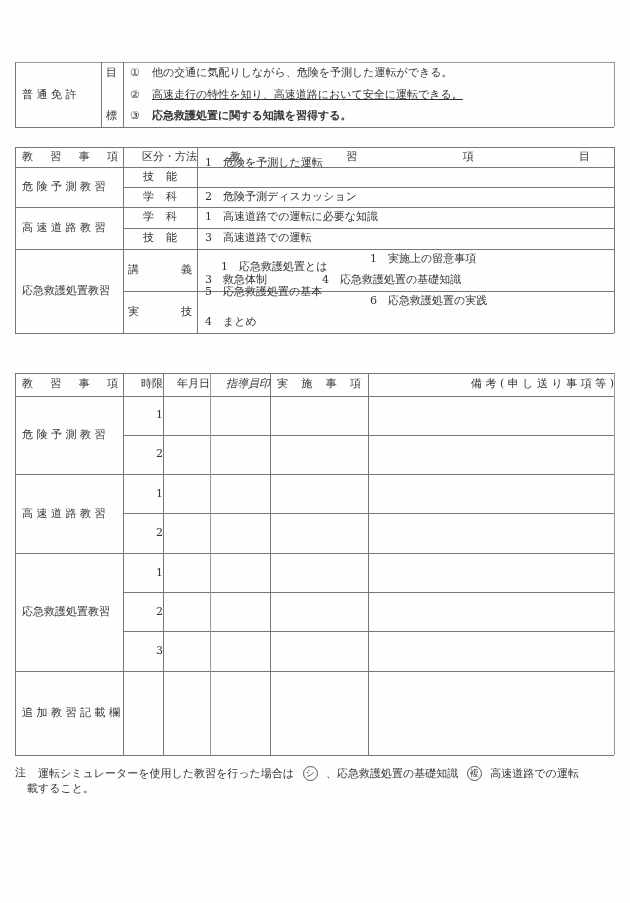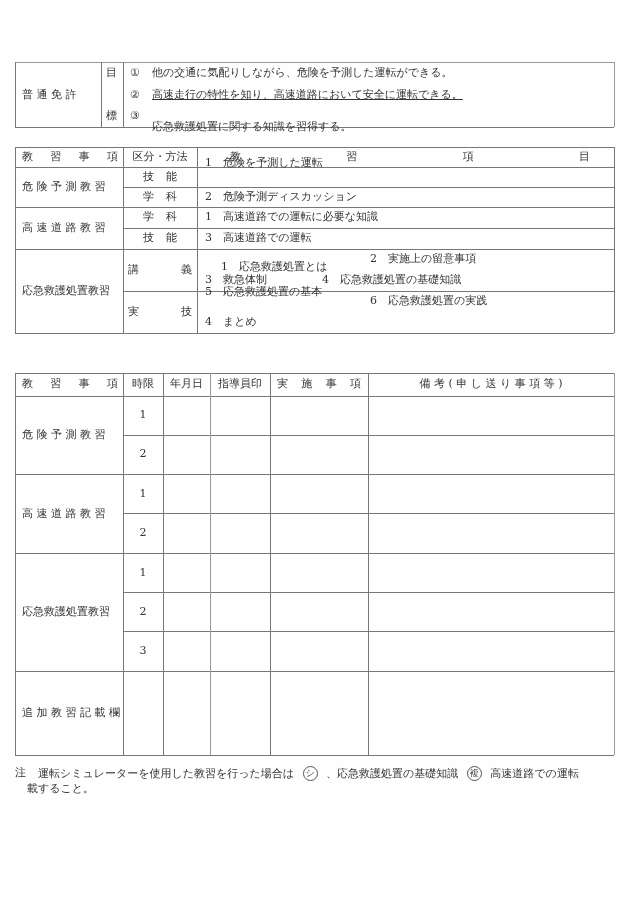--- a/index.html
+++ b/index.html
@@ -1,21 +1,21 @@
 <!DOCTYPE html>
 <html><head>
 <meta charset="utf-8">
 <style>
   html, body { margin: 0; padding: 0; background: #fefefe; }
   body { width: 630px; height: 903px; position: relative; overflow: hidden;
          font-family: "DejaVu Serif", "Liberation Serif", serif; color: #333; font-size: 11px; }
   .hl { position: absolute; height: 0; border-top: 1px solid #777; }
   .vl { position: absolute; width: 0; border-left: 1px solid #777; }
   .txt { position: absolute; white-space: nowrap; line-height: 14px; }
-  .center { text-align: center; }
+  .center { text-align: right; }
   .spread { display: flex; justify-content: space-between; }
   .circ { display: inline-block; width: 13px; height: 13px; border: 1px solid #555; border-radius: 50%;
           text-align: center; line-height: 13px; font-size: 9px; vertical-align: middle; }
 </style>
 </head>
 <body>
 
 <div>
   <div class="hl" style="left:15px;top:62px;width:599px;border-color:#999;"></div>
   <div class="hl" style="left:15px;top:127px;width:599px;"></div>
@@ -26,21 +26,21 @@
 
   <div class="txt" style="left:22px;top:88px;">普 通 免 許</div>
   <div class="txt" style="left:106px;top:66px;">目</div>
   <div class="txt" style="left:106px;top:109px;">標</div>
 
   <div class="txt" style="left:130px;top:66px;">①</div>
   <div class="txt" style="left:152px;top:66px;">他の交通に気配りしながら、危険を予測した運転ができる。</div>
   <div class="txt" style="left:130px;top:88px;">②</div>
   <div class="txt" style="left:152px;top:88px;text-decoration:underline;">高速走行の特性を知り、高速道路において安全に運転できる。</div>
   <div class="txt" style="left:130px;top:109px;">③</div>
-  <div class="txt" style="left:152px;top:120px;">応急救護処置に関する知識を習得する。</div>
+  <div class="txt" style="left:152px;top:109px;font-weight:bold;">応急救護処置に関する知識を習得する。</div>
 </div>
 
 <div>
 
   <div class="hl" style="left:15px;top:147px;width:599px;"></div>
   <div class="hl" style="left:15px;top:167px;width:599px;"></div>
   <div class="hl" style="left:123px;top:187px;width:491px;"></div>
   <div class="hl" style="left:15px;top:207px;width:599px;"></div>
   <div class="hl" style="left:123px;top:228px;width:491px;"></div>
   <div class="hl" style="left:15px;top:249px;width:599px;"></div>
@@ -89,21 +89,21 @@
       <span>能</span>
   </div>
   <div class="txt" style="left:205px;top:231px;">3　高速道路での運転</div>
 
   <div class="txt" style="left:22px;top:284px;">応急救護処置教習</div>
   <div class="txt spread" style="left:128px;top:263px;width:64px;">
     <span>講</span>
       <span>義</span>
   </div>
   <div class="txt" style="left:221px;top:252px;margin-top:8px;">1　応急救護処置とは</div>
-  <div class="txt" style="left:370px;top:252px;">2　実施上の留意事項</div>
+  <div class="txt" style="left:370px;top:252px;">1　実施上の留意事項</div>
   <div class="txt" style="left:205px;top:273px;">3　救急体制</div>
   <div class="txt" style="left:322px;top:273px;">4　応急救護処置の基礎知識</div>
 
   <div class="txt spread" style="left:128px;top:305px;width:64px;">
     <span>実</span>
       <span>技</span>
   </div>
   <div class="txt" style="left:205px;top:285px;">5　応急救護処置の基本</div>
   <div class="txt" style="left:370px;top:294px;">6　応急救護処置の実践</div>
   <div class="txt" style="left:205px;top:315px;">4　まとめ</div>
@@ -131,21 +131,21 @@
   <div class="vl" style="left:614px;top:373px;height:382px;border-color:#999;"></div>
 
   <div class="txt spread" style="left:22px;top:377px;width:96px;">
     <span>教</span>
     <span>習</span>
     <span>事</span>
     <span>項</span>
   </div>
   <div class="txt center" style="left:123px;top:377px;width:40px;">時限</div>
   <div class="txt center" style="left:163px;top:377px;width:47px;">年月日</div>
-  <div class="txt center" style="left:210px;top:377px;width:60px;">指導員印</div>
+  <div class="txt center" style="left:210px;top:377px;width:60px;font-style:italic;">指導員印</div>
   <div class="txt spread" style="left:277px;top:377px;width:84px;">
     <span>実</span>
     <span>施</span>
     <span>事</span>
     <span>項</span>
   </div>
   <div class="txt center" style="left:368px;top:377px;width:246px;">備 考 ( 申 し 送 り 事 項 等 )</div>
 
   <div class="txt" style="left:22px;top:428px;">危 険 予 測 教 習</div>
   <div class="txt center" style="left:123px;top:408px;width:40px;">1</div>

